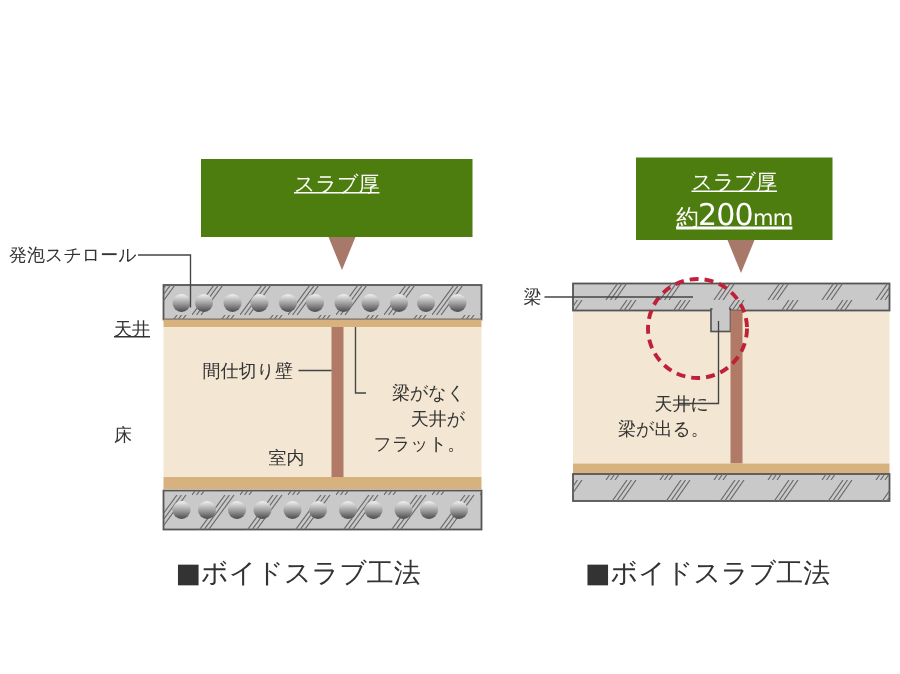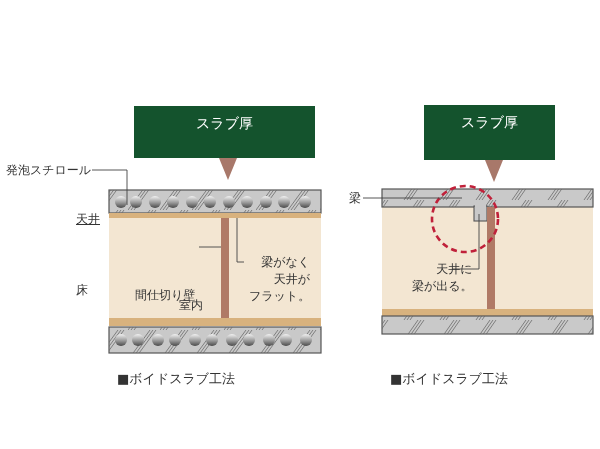--- a/index.html
+++ b/index.html
@@ -1,27 +1,27 @@
 <!DOCTYPE html>
 <html><head>
 <meta charset="utf-8">
 <style>
   html, body { margin:0; padding:0; background:#ffffff; }
   body { width:600px; height:449px; position:relative; overflow:hidden;
          font-family:"DejaVu Sans", "Liberation Sans", sans-serif; color:#333; }
-  .callout { position:absolute; background:#14532d; color:#ffffff; text-align:center; }
+  .callout { position:absolute; background:#4d7c0f; color:#ffffff; text-align:center;text-decoration:underline; }
   .callout .l1 { font-size:14px; line-height:18px; margin-top:8px; }
   .callout .l2 { font-size:20px; line-height:24px; letter-spacing:-0.5px; }
   .callout .l2 .pre { font-size:15px; }
   .callout .l2 .unit { font-size:14px; }
   .ptr { position:absolute; width:0; height:0; border-left:9px solid transparent;
          border-right:9px solid transparent; border-top:22px solid #a8786a; }
   .label { position:absolute; font-size:12px; color:#333; white-space:nowrap;text-align:right; }
   .label-ml { line-height:17px; white-space:pre; }
-  .caption { position:absolute; font-size:13px; color:#333; white-space:nowrap; }
+  .caption { position:absolute; font-size:18px; color:#333; white-space:nowrap; }
   svg { position:absolute; left:0; top:0; }
 </style>
 </head>
 <body>
 
 <svg width="600" height="449" viewBox="0 0 600 449">
   <defs>
     <linearGradient id="ballGrad" x1="0" y1="0" x2="0" y2="1">
       <stop offset="0" stop-color="#f2f2f2"></stop>
       <stop offset="0.55" stop-color="#9a9a9a"></stop>
@@ -96,27 +96,28 @@
   </g>
 </svg>
 
 <div class="callout" style="left:134px; top:106px; width:181px; height:52px;">
   <div class="l1">スラブ厚</div>
 </div>
 <div class="ptr" style="left:219px; top:158px;"></div>
 
 <div class="callout" style="left:424px; top:105px; width:131px; height:55px;">
   <div class="l1">スラブ厚</div>
+  <div class="l2"><span class="pre">約</span><span>200</span><span class="unit">mm</span></div>
 </div>
 <div class="ptr" style="left:485px; top:160px;"></div>
 
 <div class="label" style="left:6px; top:162px;">発泡スチロール</div>
 <div class="label" style="left:76px; top:211px;text-decoration:underline;">天井</div>
 <div class="label" style="left:76px; top:282px;">床</div>
-<div class="label" style="left:135px; top:239px;margin-top:48px;">間仕切り壁</div>
+<div class="label" style="left:135px; top:239px;">間仕切り壁</div>
 <div class="label" style="left:179px; top:297px;font-family:Liberation Mono, monospace;">室内</div>
 <div class="label label-ml" style="left:249px; top:254px;">梁がなく
 天井が
 フラット。</div>
 <div class="caption" style="left:117px; top:370px;">■ボイドスラブ工法</div>
 
 <div class="label" style="left:349px; top:190px;">梁</div>
 <div class="label label-ml" style="left:412px; top:261px;">天井に
 梁が出る。</div>
 <div class="caption" style="left:390px; top:370px;">■ボイドスラブ工法</div>

